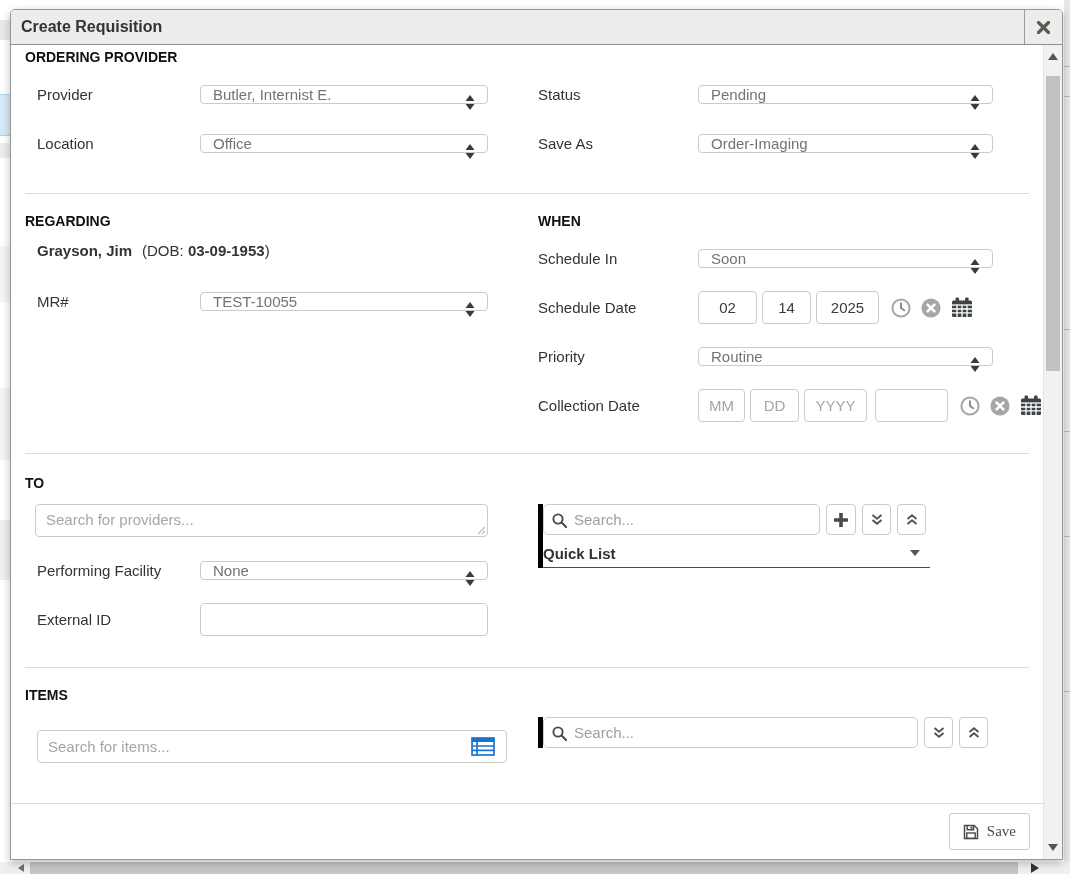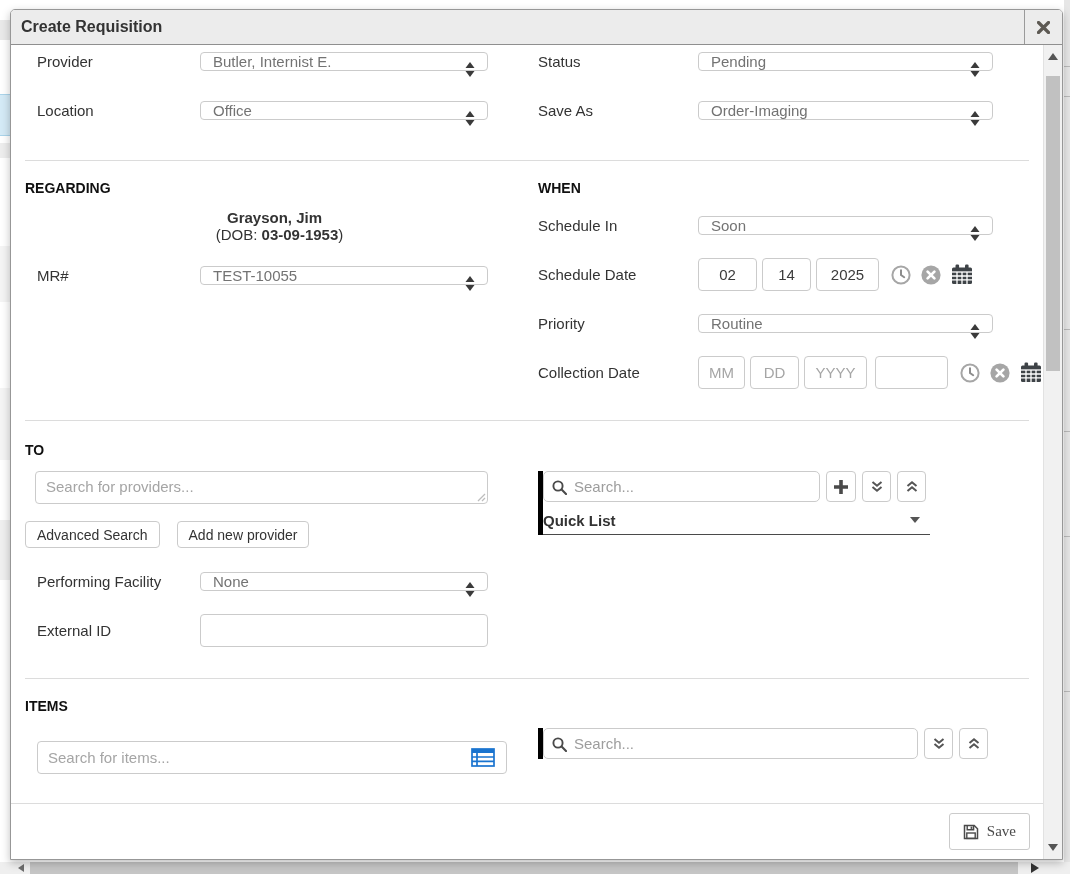--- a/index.html
+++ b/index.html
@@ -70,21 +70,21 @@
   .sel .sel-caret { position:absolute; right:12px; top:9px; }
   .w288 { width:288px; } .w295 { width:295px; }
 
   .ti { height:33px; border:1px solid #cbcbcb; border-radius:4px; font-size:15px; color:#3c3c3c;
     padding:0 10px; font-family:inherit; background:#fff; }
   .ti::placeholder { color:#a5a5a5; opacity:1; }
   .date-in { text-align:center; padding:0 2px; }
   .dgroup { display:flex; align-items:center; }
   .icon-btn { background:none; border:none; padding:0; margin:0; display:flex; align-items:center; cursor:pointer; }
 
-  .patient-line { padding-left:12px; font-size:15px; color:#333; height:16px; margin-bottom:34px; display:flex; align-items:center;flex-direction:column; }
+  .patient-line { padding-left:12px; font-size:15px; color:#333; height:16px; margin-bottom:27px; display:flex; align-items:center; }
   .patient-name { font-weight:bold; margin-right:10px; }
   .dob-bold { font-weight:bold; }
 
   textarea.ta { width:453px; height:33px; resize:none; border:1px solid #cbcbcb; border-radius:4px;
     font-family:inherit; font-size:15px; color:#3c3c3c; padding:6px 10px; display:block; }
   textarea.ta::placeholder { color:#a5a5a5; opacity:1; }
   .ta-wrap { position:relative; width:453px; margin-left:10px; margin-bottom:17px; }
   .ta-grip { position:absolute; right:2px; bottom:2px; pointer-events:none; }
 
   .btn { border:1px solid #cbcbcb; border-radius:4px; background:#fff; color:#333;
@@ -150,20 +150,21 @@
       <svg width="13" height="13" viewBox="0 0 13 13">
           <path d="M1.5 1.5 L11.5 11.5 M11.5 1.5 L1.5 11.5" stroke="#5d5953" stroke-width="3.2" stroke-linecap="round"></path>
         </svg>
     </div>
   </div>
 
   <div class="modal-content">
     <div class="main">
       <div class="body">
 
+        <h2 class="section-title pt3">ORDERING PROVIDER</h2>
         <div class="twocol">
           <div class="col-l">
             <div class="frow">
               <span class="lbl lbl-l">Provider</span>
               <div class="sel w288">
                 <span>Butler, Internist E.</span>
                 <svg class="sel-caret" width="10" height="15" viewBox="0 0 10 15">
                     <path d="M5 0 L9.5 6 H0.5 Z" fill="#3a3a3a"></path>
                     <path d="M5 15 L9.5 9 H0.5 Z" fill="#3a3a3a"></path>
                   </svg>
@@ -317,24 +318,20 @@
         <div class="divider d2"></div>
 
         <h2 class="section-title">TO</h2>
         <div class="twocol">
           <div class="col-l">
             <div class="ta-wrap">
               <textarea class="ta" placeholder="Search for providers..." style=""></textarea>
               <svg class="ta-grip" width="9" height="9" viewBox="0 0 9 9">
                   <path d="M8 1 L1 8 M8 5 L5 8" stroke="#bdbdbd" stroke-width="1.3"></path>
                 </svg>
-            </div>
-            <div class="btn-row">
-              <button class="btn">Advanced Search</button>
-              <button class="btn">Add new provider</button>
             </div>
             <div class="frow">
               <span class="lbl lbl-l">Performing Facility</span>
               <div class="sel w288">
                 <span>None</span>
                 <svg class="sel-caret" width="10" height="15" viewBox="0 0 10 15">
                     <path d="M5 0 L9.5 6 H0.5 Z" fill="#3a3a3a"></path>
                     <path d="M5 15 L9.5 9 H0.5 Z" fill="#3a3a3a"></path>
                   </svg>
               </div>

